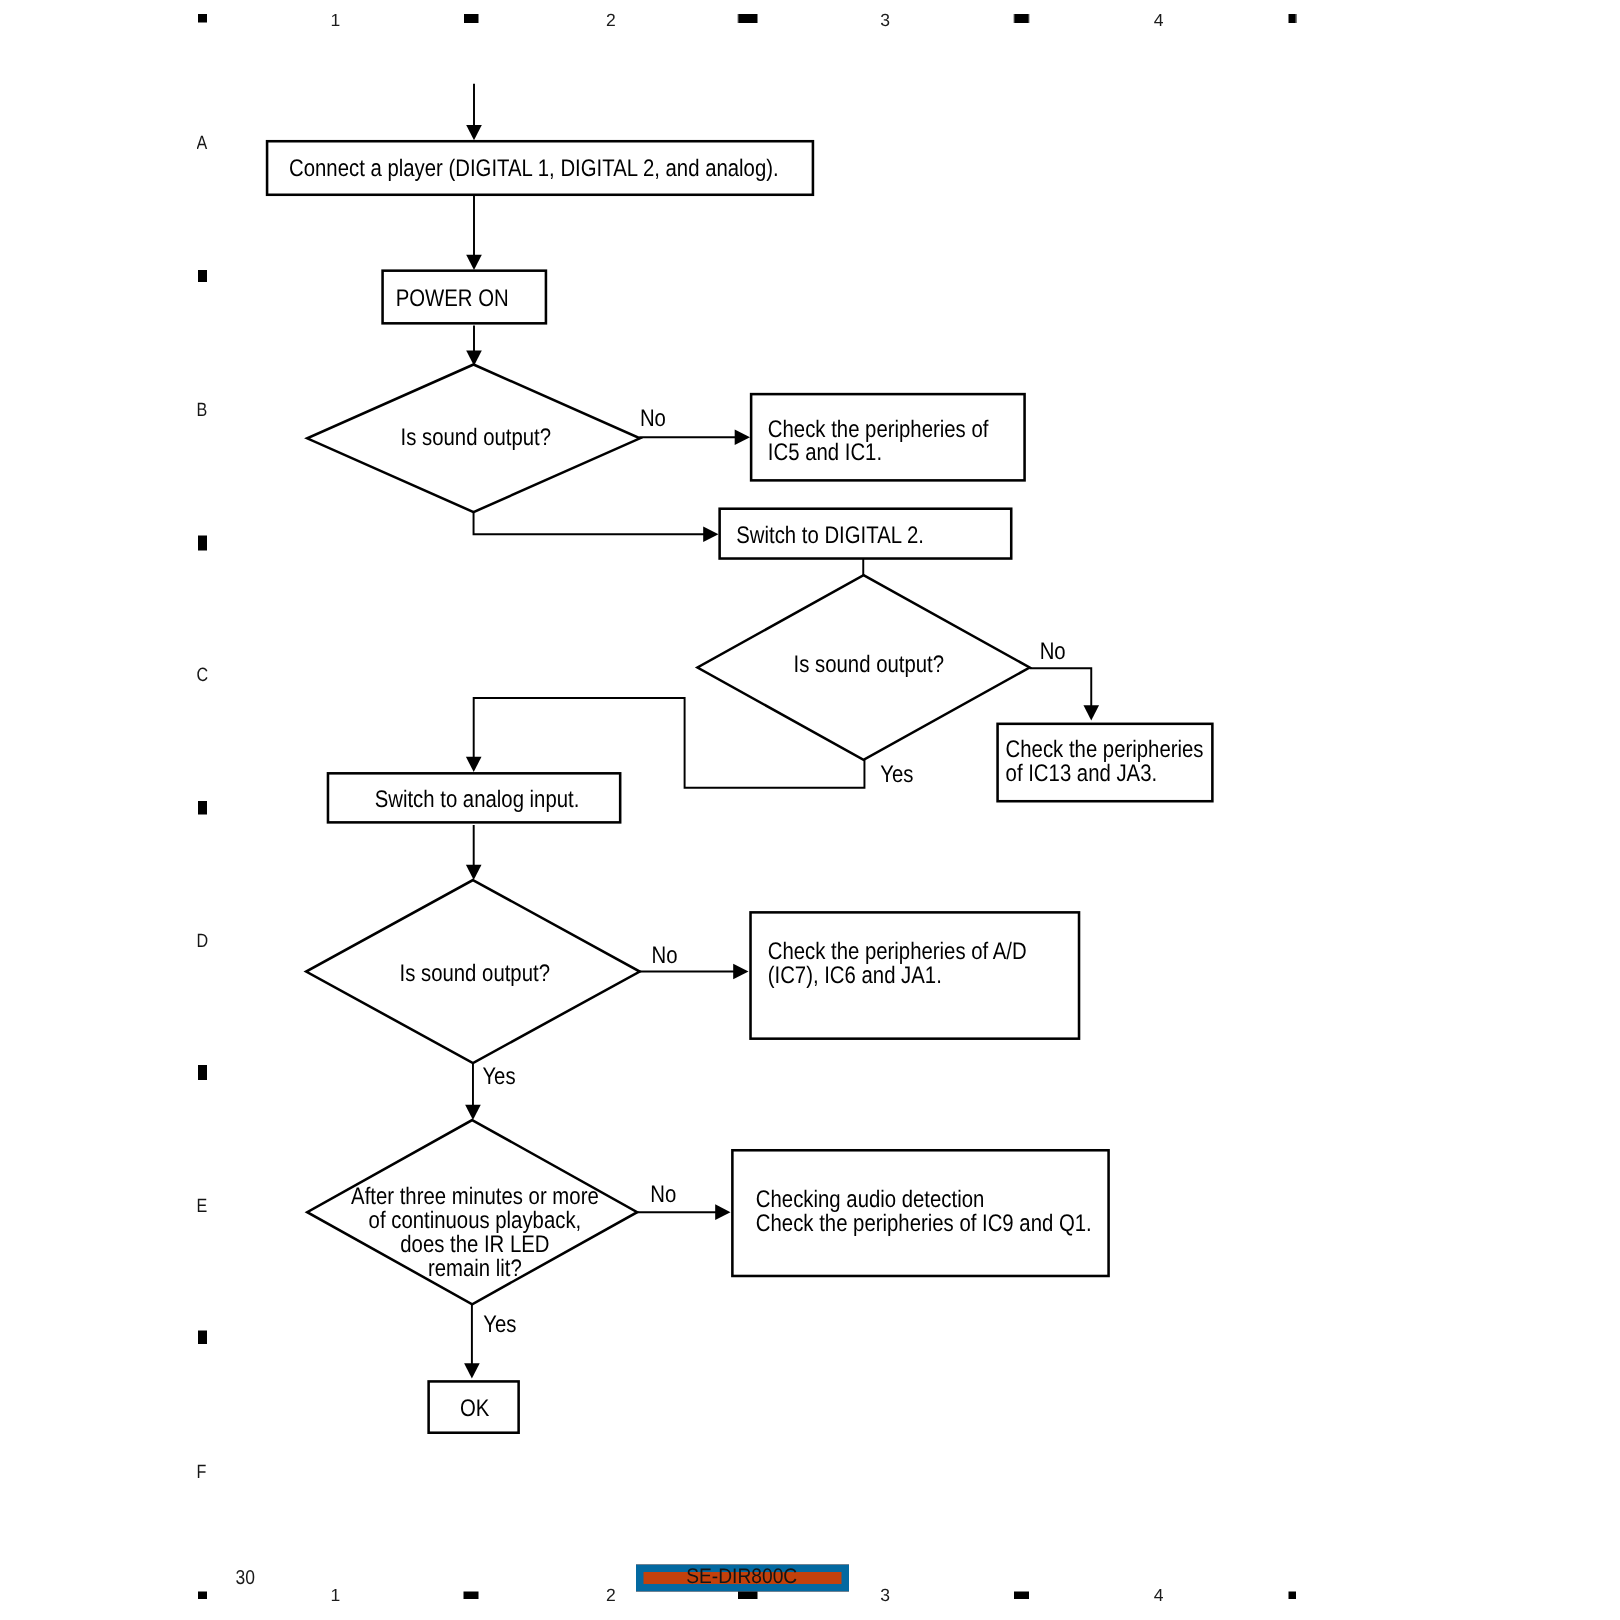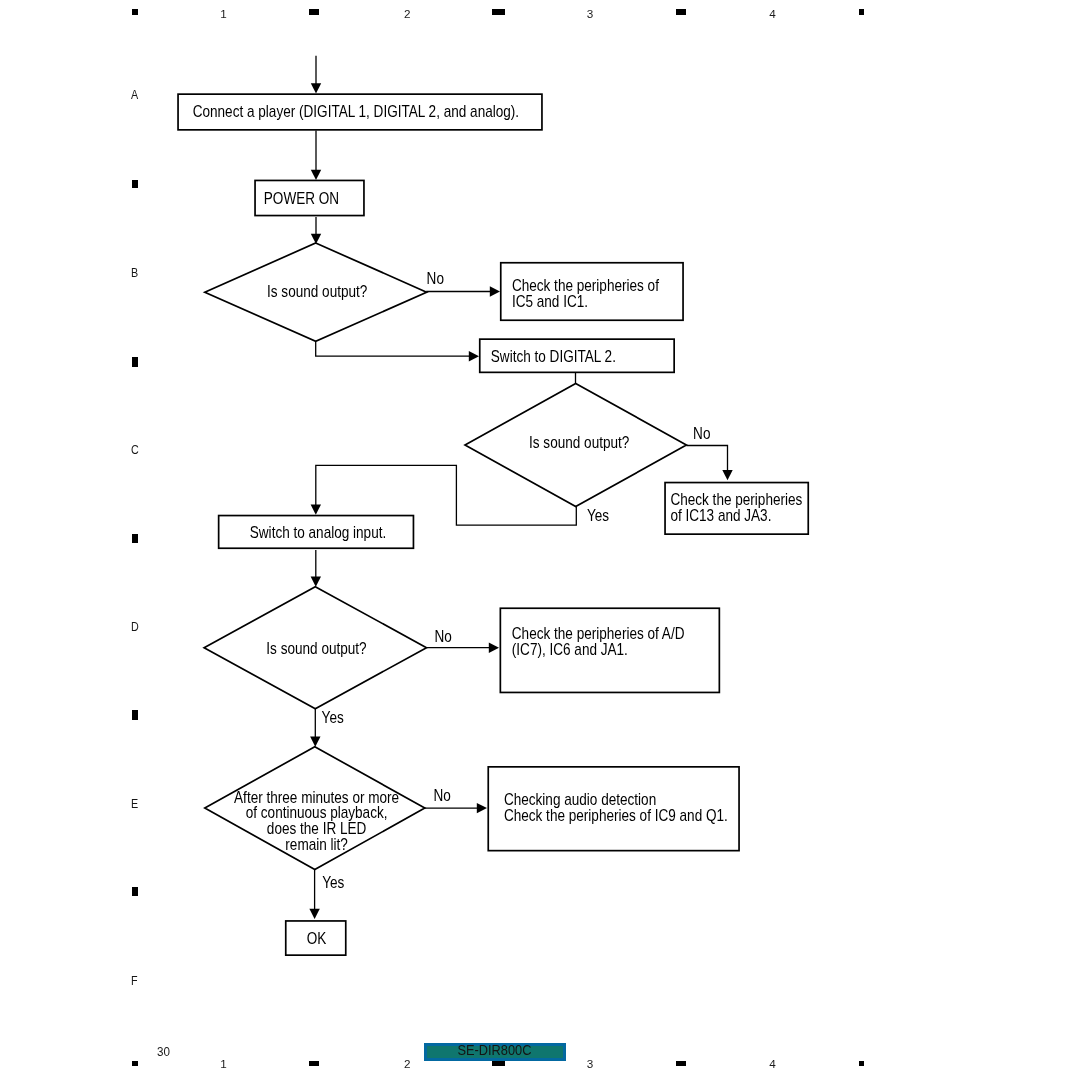--- a/index.html
+++ b/index.html
@@ -11,21 +11,21 @@
   .mark{position:absolute;background:#000000;}
   .glab{position:absolute;font-family:"Liberation Sans",sans-serif;
         font-size:11.7px;color:#1c1c1c;line-height:1;white-space:nowrap;}
   .rlab{position:absolute;font-family:"Liberation Sans",sans-serif;
         font-size:12.8px;color:#161616;line-height:1;white-space:nowrap;
         transform-origin:0 0;transform:scaleX(.84);}
   #pagenum{position:absolute;font-family:"Liberation Sans",sans-serif;
         font-size:13.4px;color:#1a1a1a;line-height:1;white-space:nowrap;
         transform-origin:0 0;transform:scaleX(.87);}
   #modelbox{position:absolute;box-sizing:border-box;
-        border:3px solid #0369a1;background:#0f766e;
+        border:5px solid #0369a1;background:#c2410c;
         display:flex;align-items:center;justify-content:center;}
   #modelbox .mtxt{font-family:"Liberation Sans",sans-serif;font-size:14px;
         color:#141414;display:inline-block;transform:scaleX(0.915);
         line-height:1;position:relative;top:-1.5px;}
   svg text{font-family:"Liberation Sans",sans-serif;fill:#000000;}
   #chart{will-change:transform;}
 </style>
 </head>
 <body>
 

